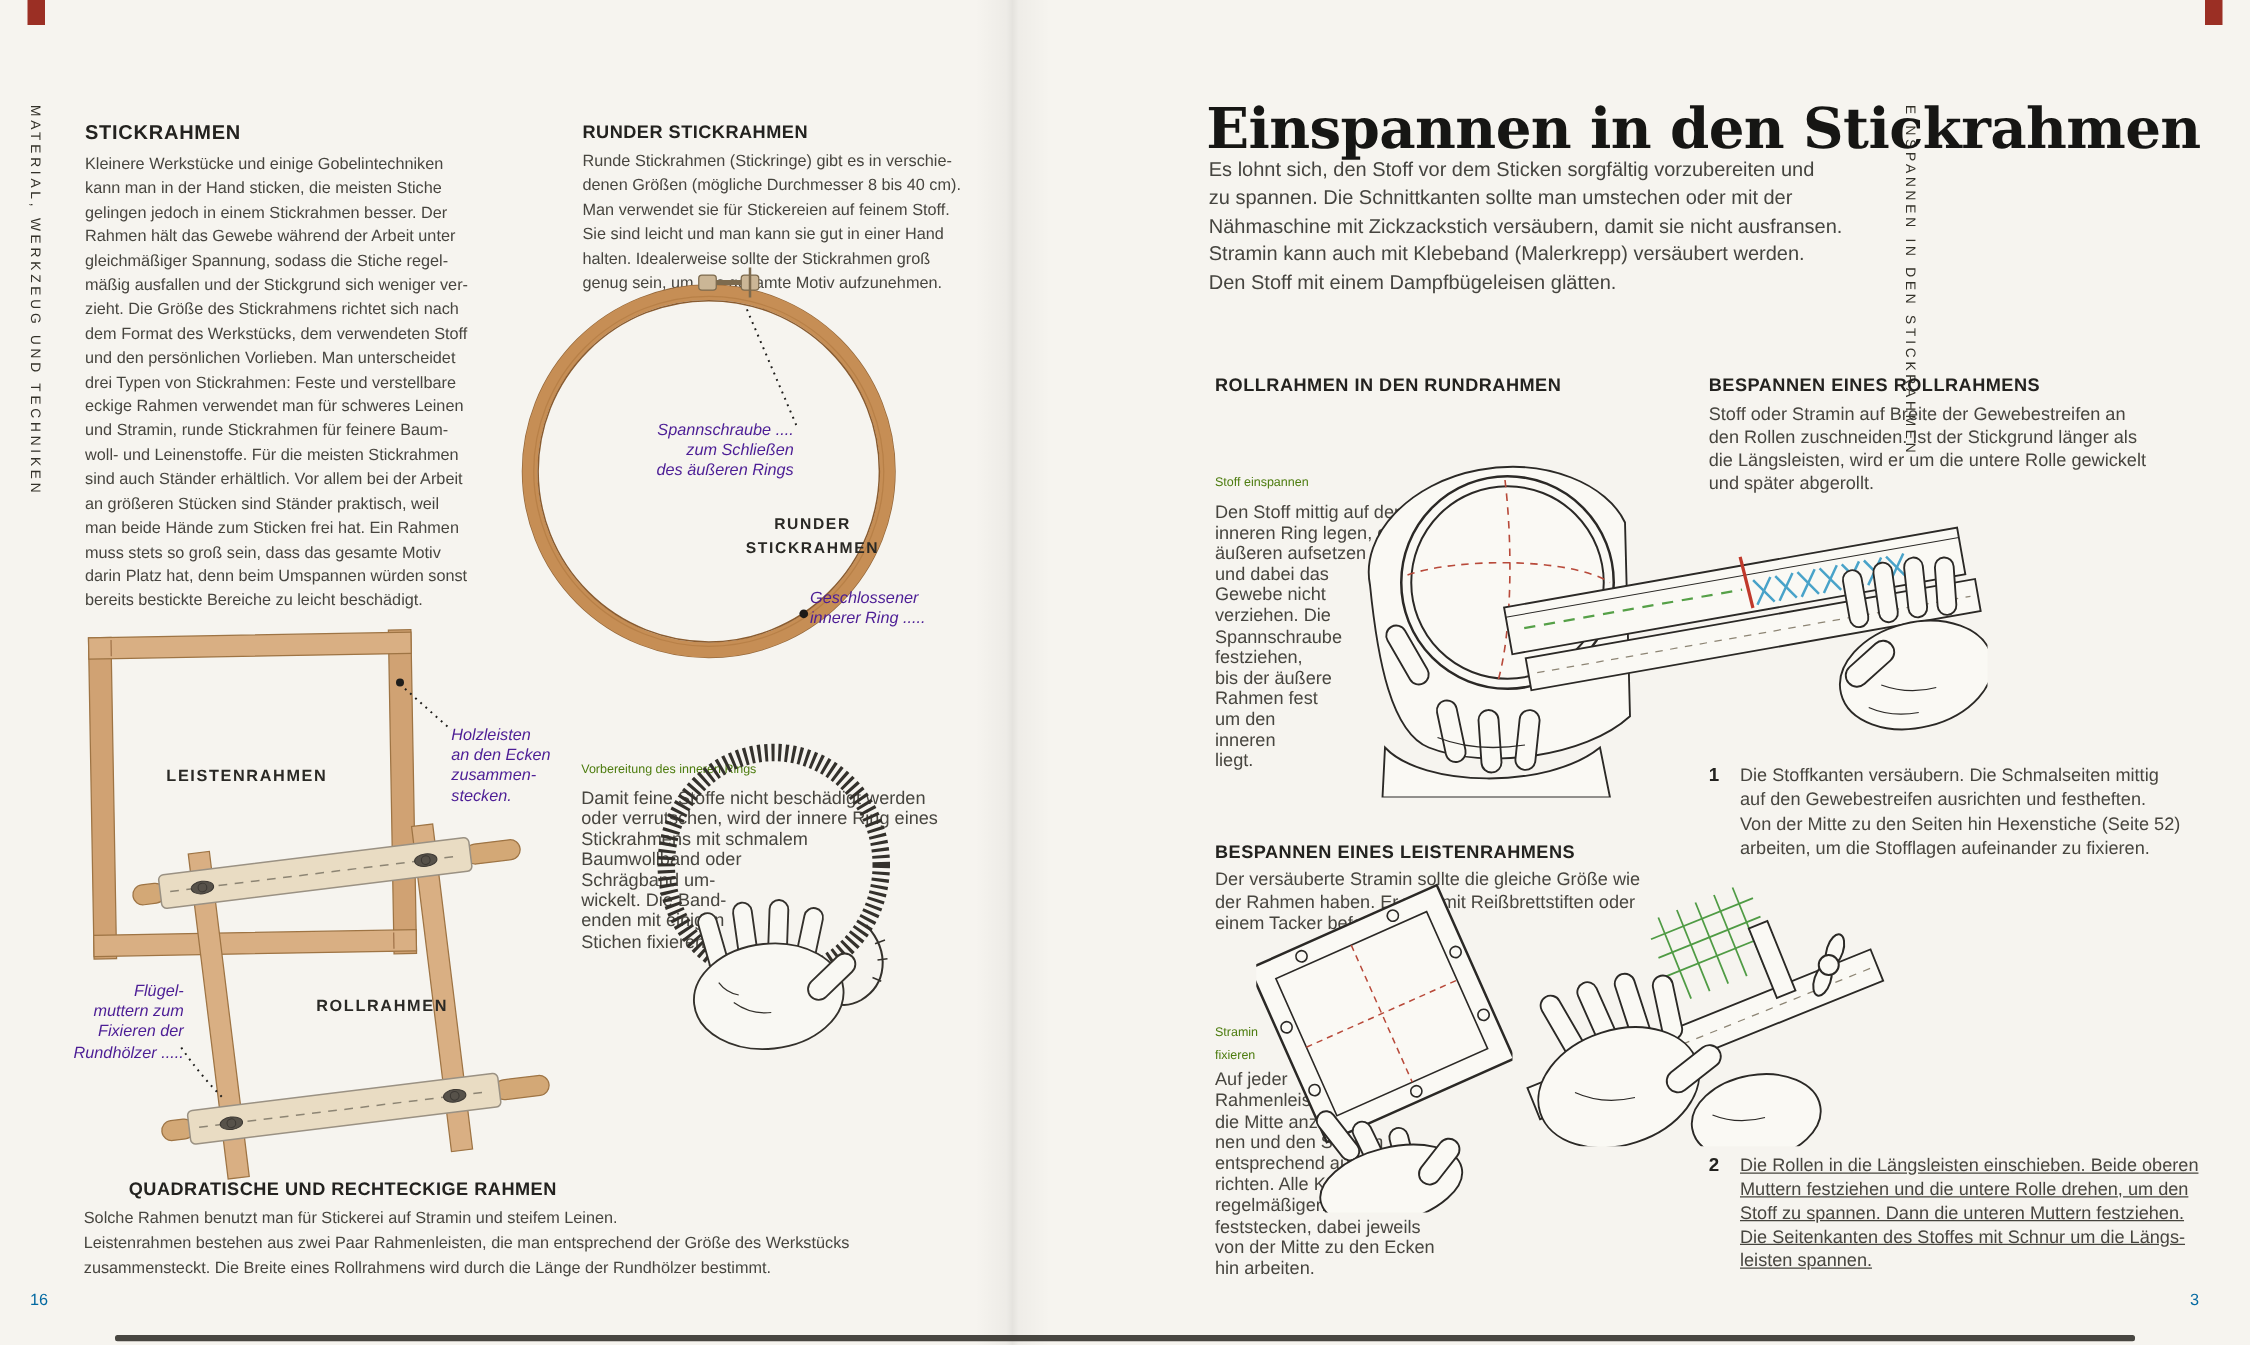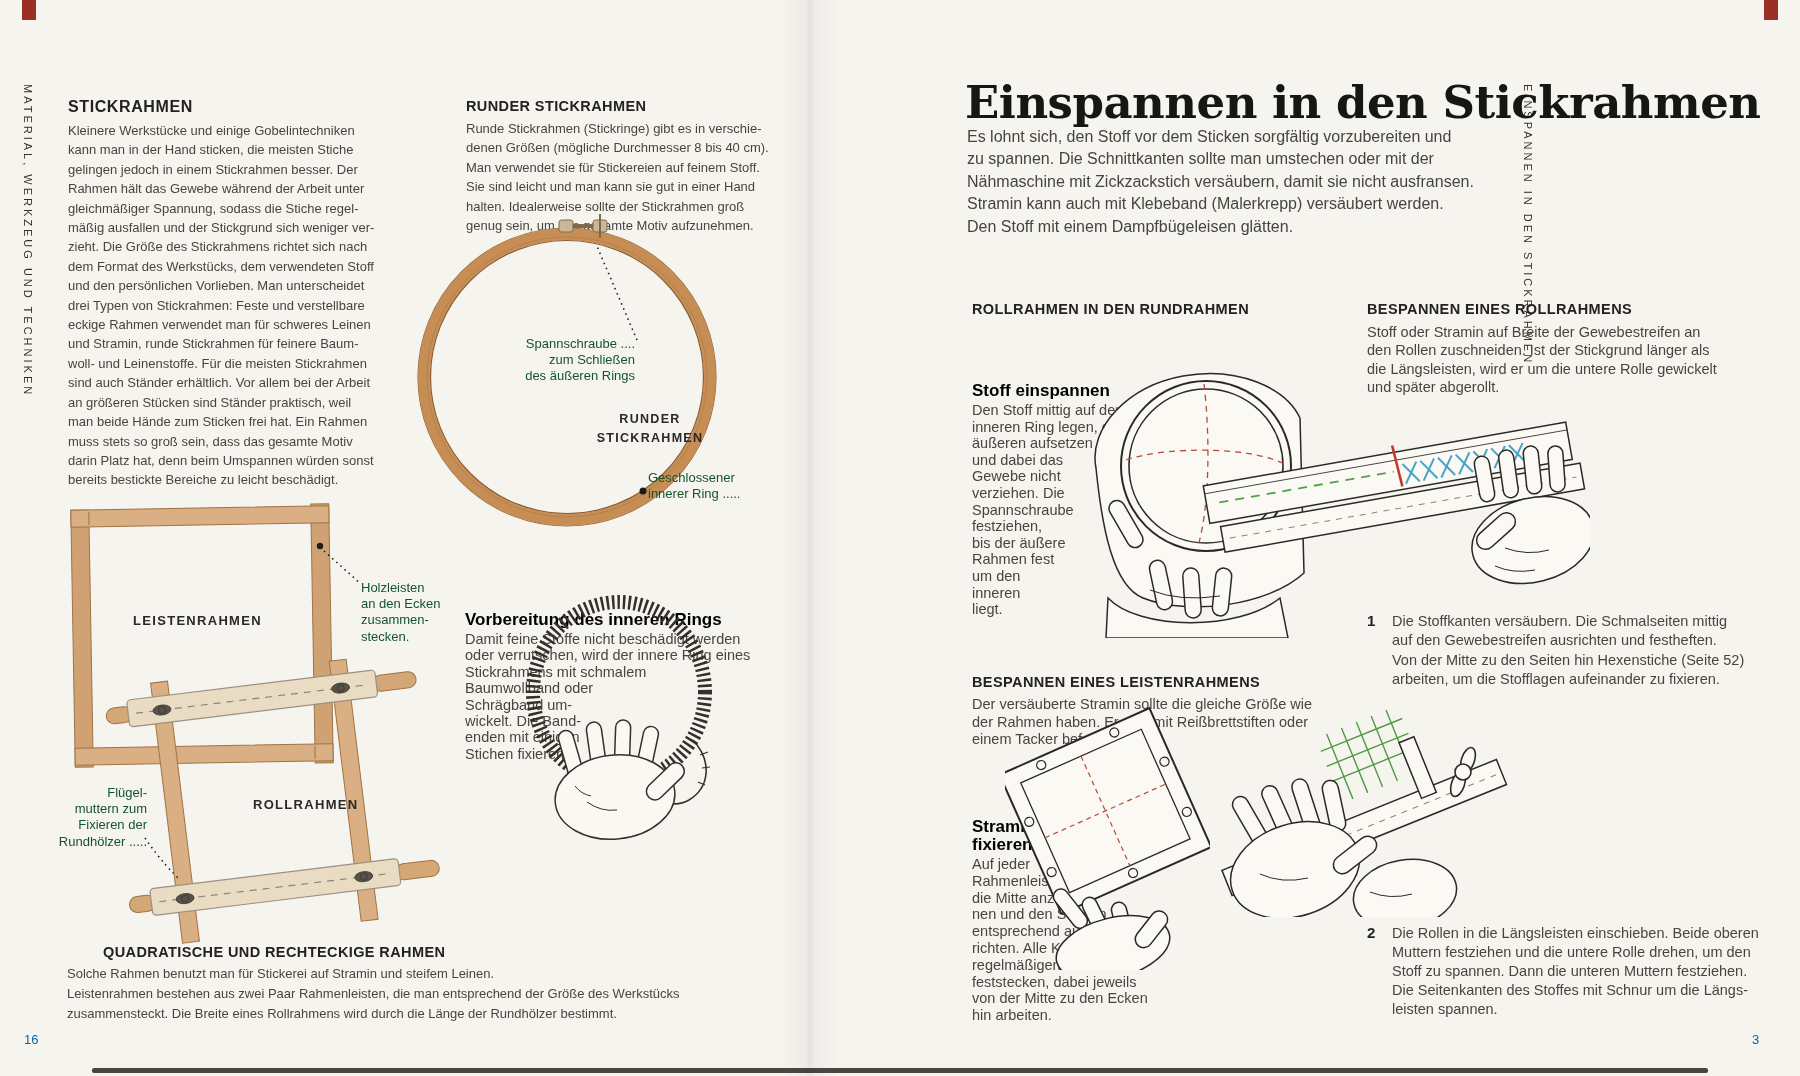--- a/index.html
+++ b/index.html
@@ -6,23 +6,23 @@
   #spread{position:relative;width:1800px;height:1076px;background:#f6f4ef;overflow:hidden;
           font-family:"Liberation Sans",sans-serif;}
   .abs{position:absolute;}
   .tab{width:14px;height:20px;background:#9b2f24;}
   .vside{writing-mode:vertical-rl;font-size:11px;font-weight:500;letter-spacing:3px;
          color:#333129;white-space:nowrap;}
   .h-caps{font-size:14.5px;font-weight:700;letter-spacing:.4px;color:#23221f;white-space:pre-line;}
   .h-caps-big{font-size:16px;font-weight:700;letter-spacing:.6px;color:#23221f;}
   .body-t{font-size:13px;line-height:19.4px;color:#47453f;white-space:pre-line;}
   .body-sm{font-size:14.5px;line-height:17px;color:#47453f;white-space:pre-line;}
-  .note{font-size:13px;line-height:16.2px;color:#14532d;white-space:pre-line;}
+  .note{font-style:italic;font-size:13px;line-height:16.2px;color:#4c1d95;white-space:pre-line;}
   .cap-label{font-size:13px;font-weight:600;letter-spacing:1.3px;color:#2a2925;white-space:pre-line;text-align:center;}
-  .bold-label{font-size:17px;font-weight:700;color:#000000;white-space:pre-line;}
+  .bold-label{font-size:10px;font-weight:400;color:#4d7c0f;white-space:pre-line;}
   .big-title{font-family:"DejaVu Serif",serif;font-size:45px;font-weight:700;
              letter-spacing:-.5px;color:#161614;}
   .intro{font-size:16px;line-height:22.4px;color:#45443f;white-space:pre-line;}
   .step-num{font-size:15px;font-weight:700;color:#23221f;}
   .pgnum{font-size:13px;color:#0369a1;}
   .fold{background:linear-gradient(90deg,rgba(0,0,0,0) 0%,rgba(0,0,0,0.035) 42%,
         rgba(0,0,0,0.07) 50%,rgba(0,0,0,0.03) 58%,rgba(0,0,0,0) 100%);}
   .bookedge{background:#35332e;border-radius:2px;opacity:.9;}
   svg{display:block;}
 </style>
@@ -329,21 +329,21 @@
         <rect x="126" y="78" width="16" height="52" rx="8" transform="rotate(-12 134 104)"></rect>
         <ellipse cx="95" cy="168" rx="66" ry="46" transform="rotate(-18 95 168)"></ellipse>
         <rect x="146" y="128" width="18" height="50" rx="9" transform="rotate(52 155 153)"></rect>
         <ellipse cx="205" cy="192" rx="52" ry="34" transform="rotate(-10 205 192)"></ellipse>
       </g>
       <path d="M60,172 q22,10 48,4 M170,190 q20,8 42,2" fill="none" stroke="#2b2926" stroke-width="1"></path>
     </svg>
   </div>
 
   <div class="abs step-num" style="left:1367px;top:924px;">2</div>
-  <div class="abs body-sm" style="left:1392px;top:924px;width:400px;line-height:19px;">Die Rollen in die Längsleisten einschieben. Beide oberen
+  <div class="abs body-sm" style="left:1392px;top:924px;width:400px;line-height:19px;text-decoration:underline;">Die Rollen in die Längsleisten einschieben. Beide oberen
 Muttern festziehen und die untere Rolle drehen, um den
 Stoff zu spannen. Dann die unteren Muttern festziehen.
 Die Seitenkanten des Stoffes mit Schnur um die Längs-
 leisten spannen.</div>
 
   <div class="abs pgnum" style="left:1752px;top:1032px;">3</div>
 
   <div class="abs bookedge" style="left:92px;top:1068px;width:1616px;height:5px;"></div>
 </div>
 

